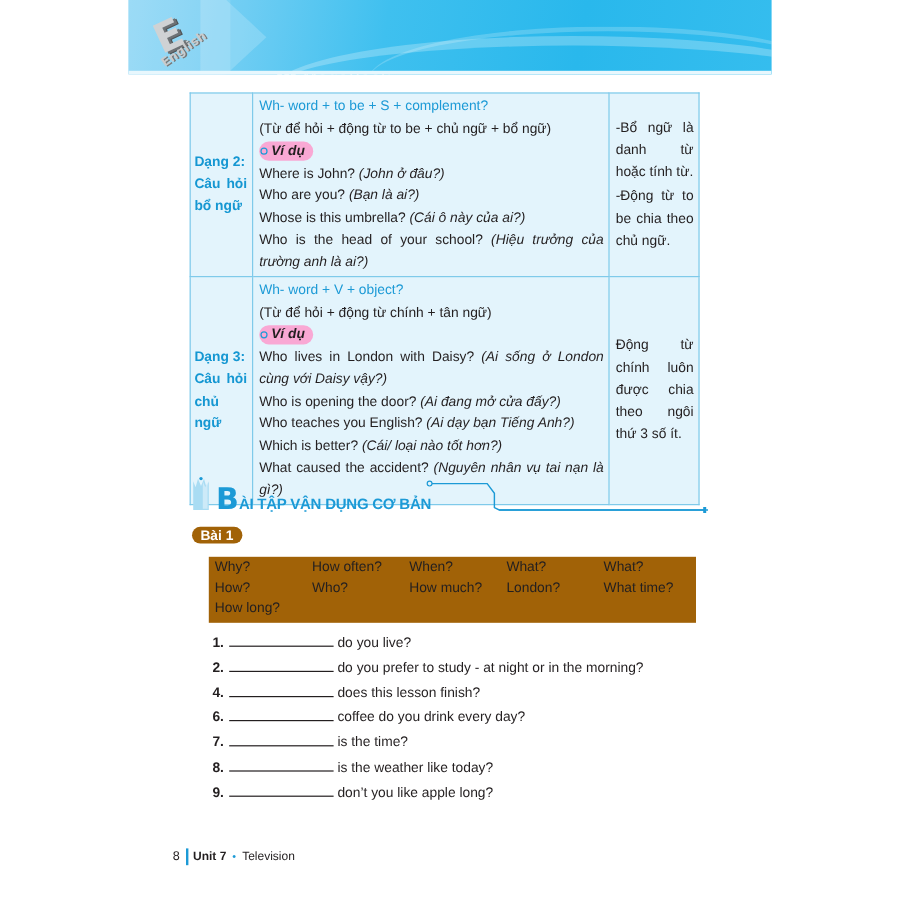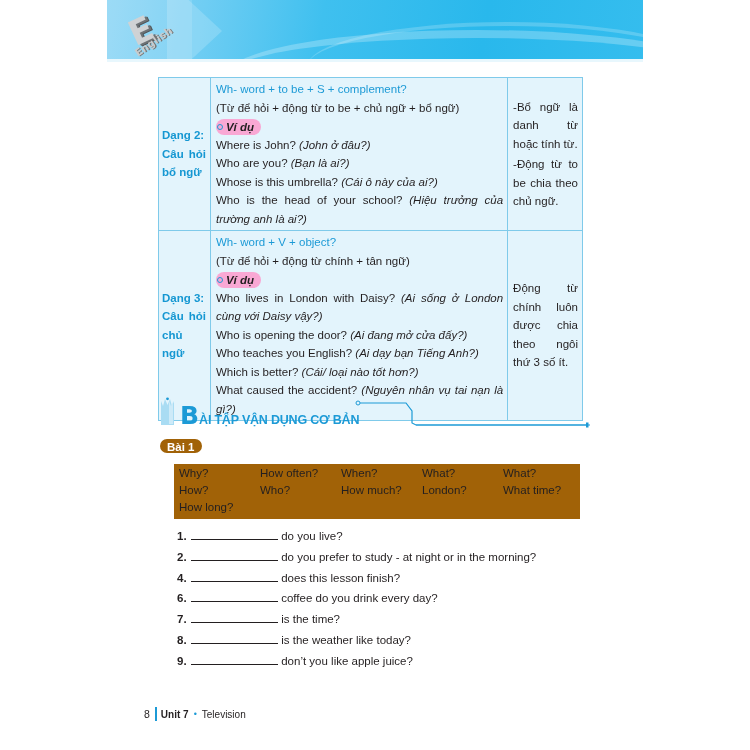--- a/index.html
+++ b/index.html
@@ -230,21 +230,21 @@
   <span>How long?</span>
 </div>
 
 <ol class="questions">
   <li><span class="num">1.</span> <span class="blank"></span><span>do you live?</span></li>
   <li><span class="num">2.</span> <span class="blank"></span><span>do you prefer to study - at night or in the morning?</span></li>
   <li><span class="num">4.</span> <span class="blank"></span><span>does this lesson finish?</span></li>
   <li><span class="num">6.</span> <span class="blank"></span><span>coffee do you drink every day?</span></li>
   <li><span class="num">7.</span> <span class="blank"></span><span>is the time?</span></li>
   <li><span class="num">8.</span> <span class="blank"></span><span>is the weather like today?</span></li>
-  <li><span class="num">9.</span> <span class="blank"></span><span>don’t you like apple juice?</span></li>
+  <li><span class="num">9.</span> <span class="blank"></span><span>don’t you like apple long?</span></li>
 </ol>
 
 <div class="footer">
   <span class="page-num">8</span>
   <span class="bar"></span>
   <span class="unit">Unit 7</span>
   <span class="dot">•</span>
   <span class="topic">Television</span>
 </div>
 

